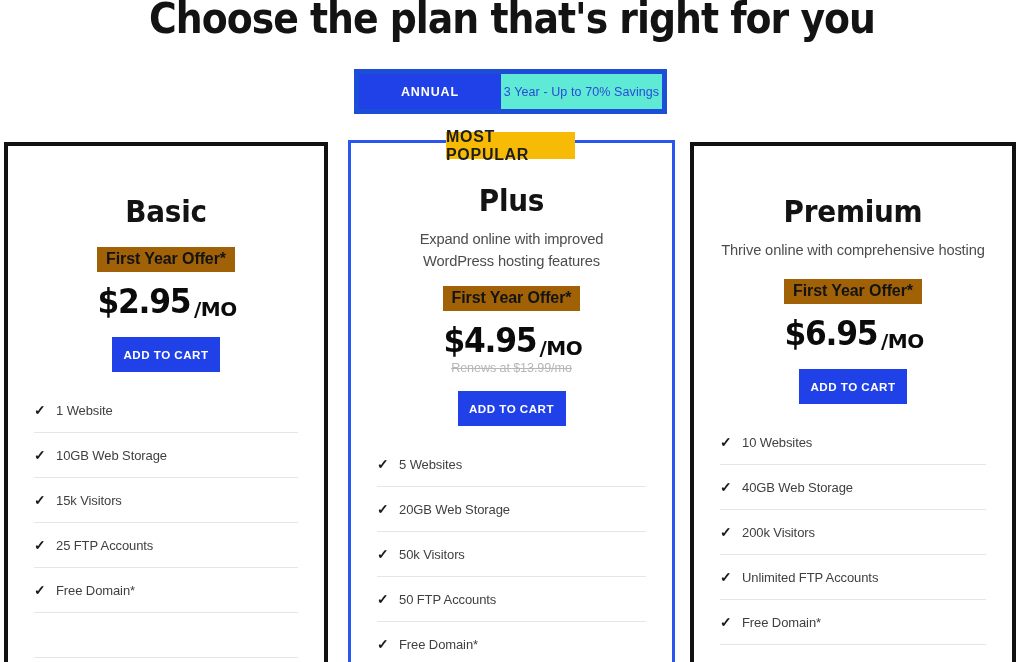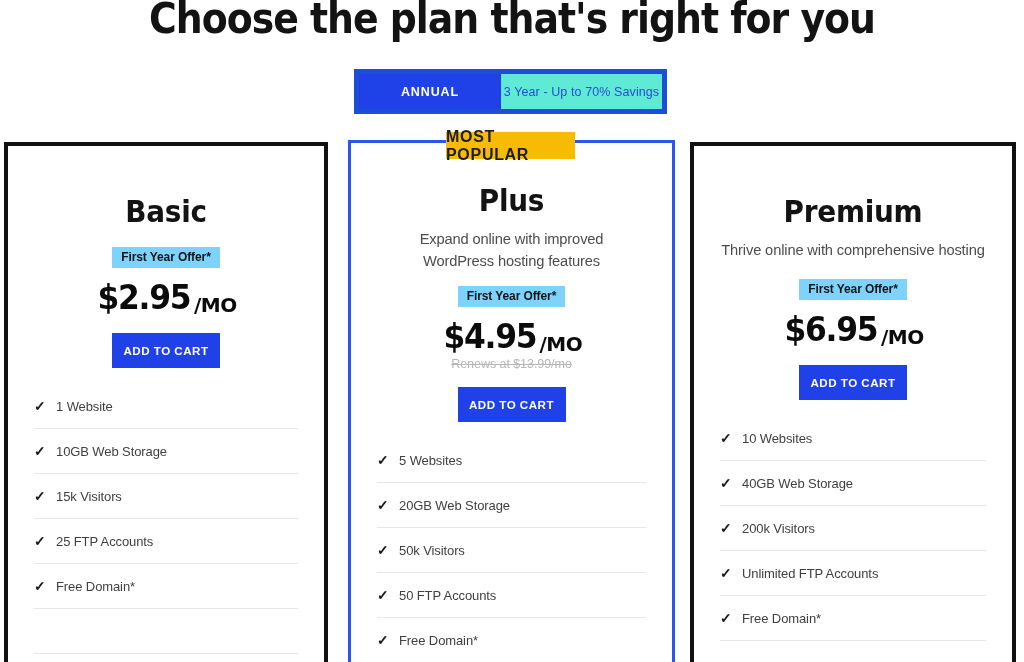--- a/index.html
+++ b/index.html
@@ -131,23 +131,23 @@
     line-height: 22px;
     color: #4d4d4d;
     letter-spacing: -0.15px;
   }
   .card-plus .plan-desc { padding: 0 6px; }
 
   .offer-chip {
     display: inline-block;
     margin-top: 18px;
     padding: 3px 9px 4px;
-    background: #7dd3fc;
+    background: #a16207;
     color: #131313;
-    font-size: 12px;
+    font-size: 16px;
     font-weight: bold;
     letter-spacing: -0.1px;
   }
   .card-plus .offer-chip { margin-top: 14px; }
 
   .price-row {
     margin-top: 10px;
     display: flex;
     align-items: flex-end;
     justify-content: center;

